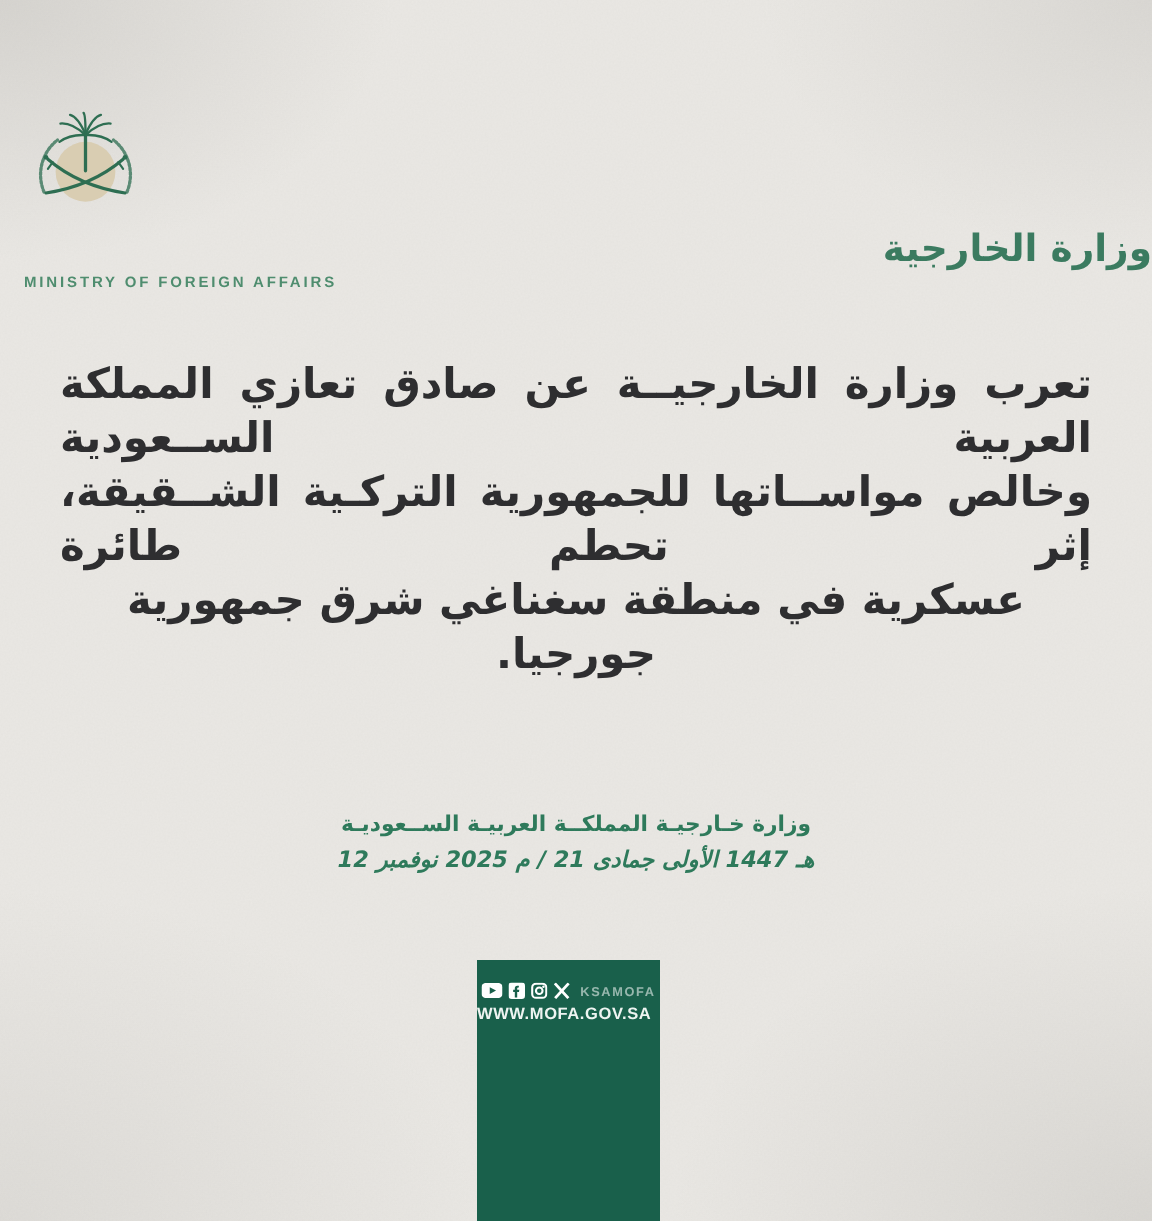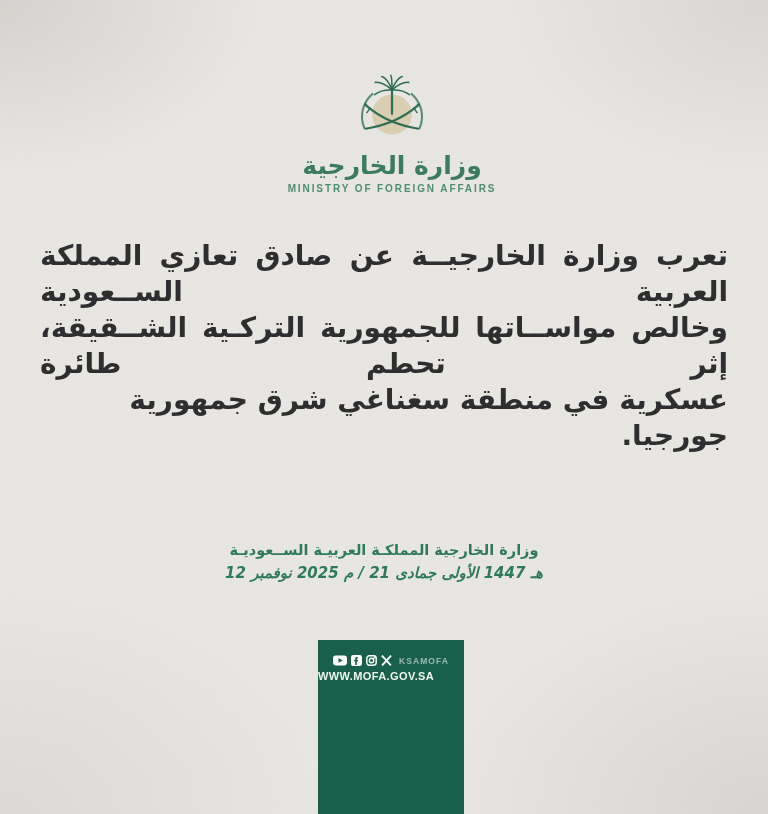--- a/index.html
+++ b/index.html
@@ -9,41 +9,41 @@
     background:
       radial-gradient(420px 280px at 0% 0%, rgba(110,108,102,.16), transparent 62%),
       radial-gradient(420px 280px at 100% 0%, rgba(110,108,102,.13), transparent 62%),
       radial-gradient(520px 360px at 100% 100%, rgba(110,108,102,.14), transparent 62%),
       radial-gradient(520px 360px at 0% 100%, rgba(110,108,102,.10), transparent 62%),
       #eae8e4;
   }
   .noise{position:absolute;inset:0;width:100%;height:100%;opacity:.35;pointer-events:none;}
 
   
-  .logo-block{position:absolute;top:74px;left:16px;right:0;text-align:center;}
+  .logo-block{position:absolute;top:74px;left:16px;right:0;}
   .emblem{width:82px;height:72px;display:inline-block;}
   .calligraphy{margin-top:1px;font-size:25px;font-weight:bold;color:#3b7b60;letter-spacing:.5px;}
   .ministry-en{margin-top:3px;font-size:10px;font-weight:bold;letter-spacing:1.9px;color:#4f8d6f;
     font-family:"Liberation Sans",sans-serif;}
 
   
   .statement{position:absolute;top:238px;left:40px;right:40px;direction:rtl;
     color:#2e2e30;font-weight:bold;font-size:28px;line-height:36px;}
   .para + .para{margin-top:34px;}
   .line.just{text-align:justify;text-align-last:justify;}
-  .line.center{}
+  .line.center{text-align:center;}
 
   
   .signature{position:absolute;top:541px;left:0;right:0;text-align:center;
     color:#2e7a5b;font-weight:bold;}
   .sig-issuer{direction:rtl;font-size:14.5px;line-height:18px;}
   .sig-date{direction:ltr;font-size:15px;line-height:18px;margin-top:5px;font-style:italic;}
 
   
-  .footer-box{position:absolute;left:318px;top:640px;width:146px;height:174px;background:#19604b;}
+  .footer-box{position:absolute;left:318px;top:640px;width:122px;height:174px;background:#19604b;}
   .social-row{display:flex;align-items:center;justify-content:center;gap:4px;margin-top:14px;height:13px;}
   .icon{display:inline-flex;align-items:center;}
   .icon svg{display:block;}
   .handle{margin-left:3px;font-size:8.5px;font-weight:bold;letter-spacing:1.1px;
     color:rgba(255,255,255,.55);font-family:"Liberation Sans",sans-serif;}
   .website{margin-top:3px;text-align:left;font-size:11px;font-weight:bold;letter-spacing:.4px;
     color:#eef4f1;font-family:"Liberation Sans",sans-serif;}
 </style>
 </head>
 <body>
@@ -94,21 +94,21 @@
     <div class="para">
         <div class="line just">تعرب وزارة الخارجيــة عن صادق تعازي المملكة العربية الســعودية</div>
         <div class="line just">وخالص مواســاتها للجمهورية التركـية الشــقيقة، إثر تحطم طائرة</div>
         <div class="line center">عسكرية في منطقة سغناغي شرق جمهورية جورجيا.</div>
       </div>
     <div class="para">
       </div>
   </div>
 
   <div class="signature">
-    <div class="sig-issuer">وزارة الخارجية المملكـة العربيـة الســعوديـة</div>
+    <div class="sig-issuer">وزارة خـارجيـة المملكــة العربيـة الســعوديـة</div>
     <div class="sig-date">12 نوفمبر‎ 2025 م‎ / 21 جمادى‎ الأولى‎ 1447 هـ</div>
   </div>
 
   <div class="footer-box">
     <div class="social-row">
       <span class="icon">
         <svg width="14" height="11" viewBox="0 0 14 11">
             <rect x="0" y="0.4" width="14" height="10" rx="2.8" fill="#ffffff"></rect>
             <path d="M5.5,3.1 L9.7,5.4 L5.5,7.7 Z" fill="#19604b"></path>
           </svg>

